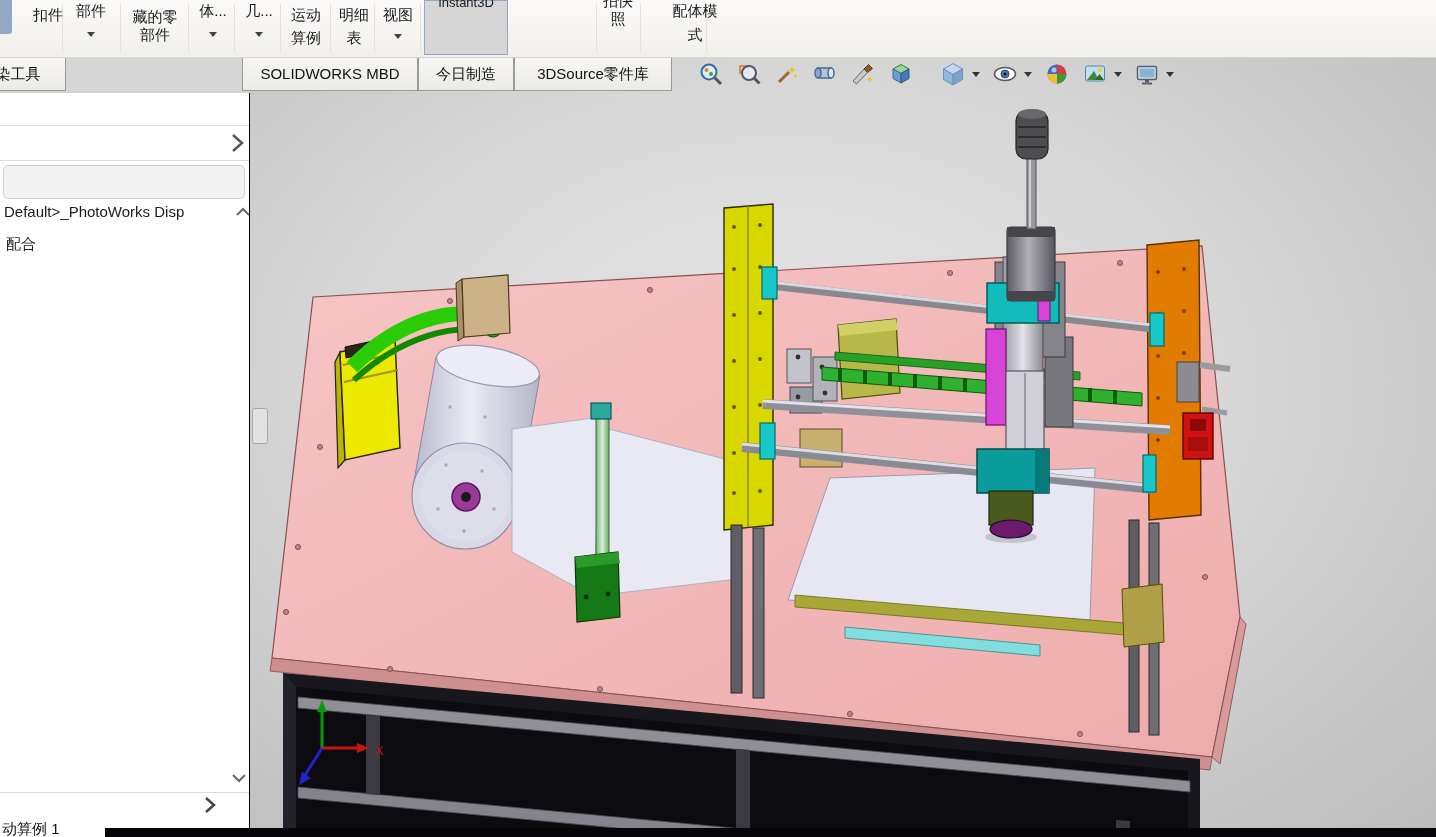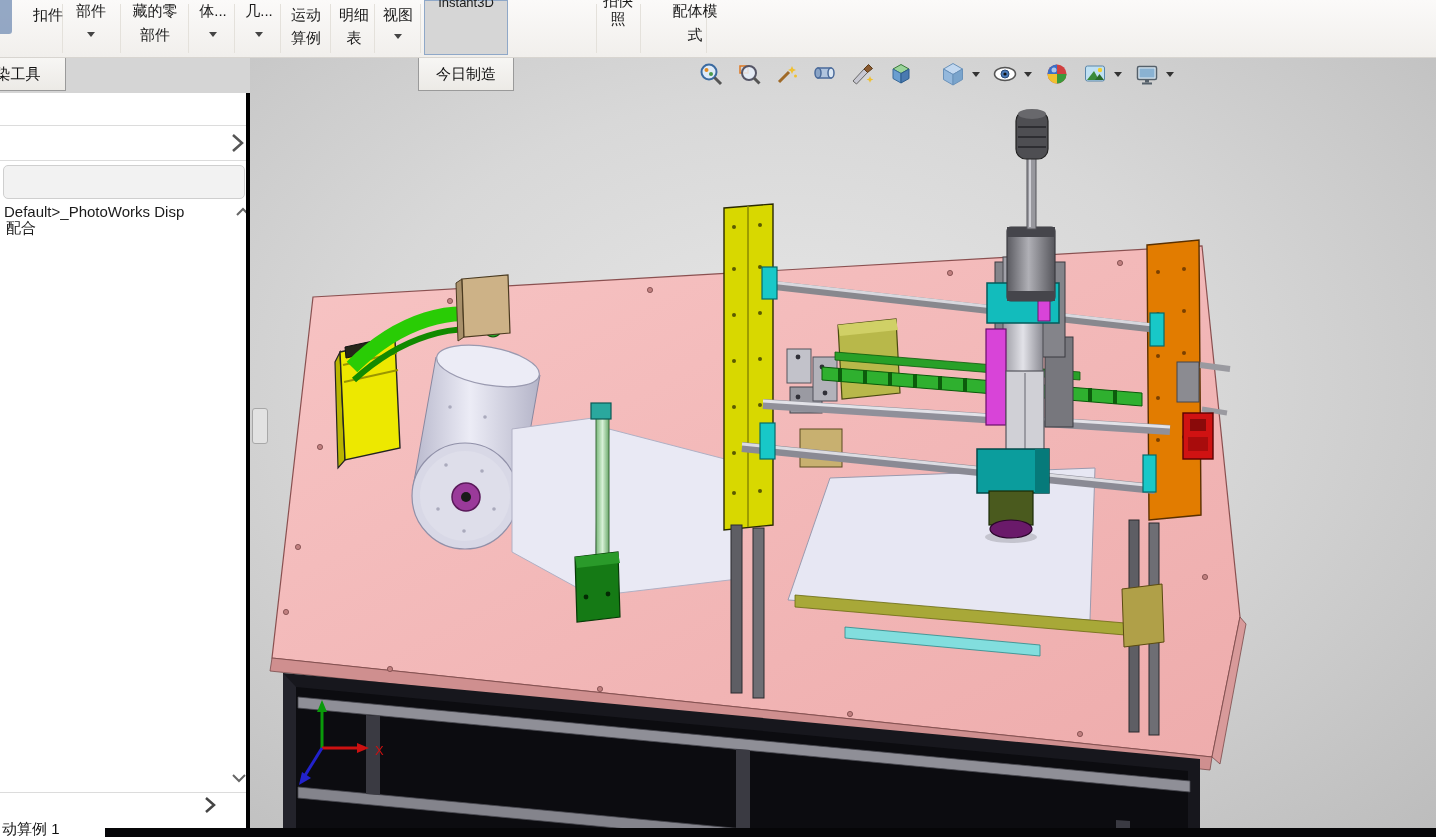--- a/index.html
+++ b/index.html
@@ -31,21 +31,21 @@
   .hicon{width:26px;height:26px;}
   .hicon svg{display:block;}
   .gap{margin-left:14px;}
   .hdar{width:0;height:0;border-left:4px solid transparent;border-right:4px solid transparent;
     border-top:5px solid #333;margin-left:-6px;}
   .split-thumb{position:absolute;left:2px;top:351px;width:14px;height:34px;background:#e2e2e2;
     border:1px solid #a8a8a8;border-radius:3px;}
 
   
   .panel{position:absolute;left:0;top:93px;width:250px;height:744px;background:#fff;
-    border-right:4px solid #000000;box-sizing:border-box;z-index:20;overflow:hidden;}
+    border-right:1px solid #000000;box-sizing:border-box;z-index:20;overflow:hidden;}
   .hline{position:absolute;left:0;width:250px;height:1px;background:#dcdcdc;}
   .p-chev{position:absolute;}
   .graybox{position:absolute;left:3px;top:72px;width:240px;height:32px;background:#f2f2f2;
     border:1px solid #cfcfcf;border-radius:5px;}
   .treeitem{position:absolute;left:4px;font-size:15px;color:#1a1a1a;white-space:nowrap;
     overflow:hidden;width:228px;}
   .motion-label{position:absolute;left:2px;top:727px;font-size:15px;color:#111;white-space:nowrap;}
 
   
   .blackbar{position:absolute;left:105px;top:828px;width:1331px;height:9px;background:#060608;z-index:40;}
@@ -404,21 +404,21 @@
     <div class="hline" style="top:32px"></div>
     <div class="hline" style="top:67px"></div>
     <svg class="p-chev" style="left:228px;top:39px" width="18" height="22">
       <polyline points="5,3 14,11 5,19" fill="none" stroke="#555" stroke-width="2.5"></polyline>
     </svg>
     <div class="graybox"></div>
     <div class="treeitem" style="top:110px">Default&gt;_PhotoWorks Disp</div>
     <svg class="p-chev" style="left:234px;top:112px" width="18" height="14">
       <polyline points="3,10 9,4 15,10" fill="none" stroke="#666" stroke-width="2"></polyline>
     </svg>
-    <div class="treeitem" style="top:126px;left:6px">配合</div>
+    <div class="treeitem" style="top:142px;left:6px">配合</div>
     <svg class="p-chev" style="left:230px;top:678px" width="18" height="14">
       <polyline points="3,4 9,10 15,4" fill="none" stroke="#666" stroke-width="2"></polyline>
     </svg>
     <div class="hline" style="top:699px"></div>
     <svg class="p-chev" style="left:202px;top:702px" width="16" height="20">
       <polyline points="4,3 12,10 4,17" fill="none" stroke="#444" stroke-width="2.5"></polyline>
     </svg>
     <div class="motion-label">动算例 1</div>
   </div>
 
@@ -437,21 +437,21 @@
     <div class="clip-icon"></div>
 
     <div class="rb" style="left:24px;width:48px">
       <span class="rl" style="top:6px">扣件</span>
     </div>
     <div class="rb" style="left:64px;width:54px">
       <span class="rl" style="top:2px">部件</span>
       <span class="dar" style="top:32px"></span>
     </div>
     <div class="rb" style="left:122px;width:66px">
-      <span class="rl" style="top:2px">藏的零</span>
+      <span class="rl" style="top:8px">藏的零</span>
       <span class="rl" style="top:26px">部件</span>
     </div>
     <div class="rb" style="left:190px;width:46px">
       <span class="rl" style="top:2px">体...</span>
       <span class="dar" style="top:32px"></span>
     </div>
     <div class="rb" style="left:236px;width:46px">
       <span class="rl" style="top:2px">几...</span>
       <span class="dar" style="top:32px"></span>
     </div>
@@ -477,19 +477,25 @@
     <div class="rb" style="left:664px;width:62px">
       <span class="rl" style="top:2px">配体模</span>
       <span class="rl" style="top:26px">式</span>
     </div>
   </div>
 
   <div class="tabrow">
     <div class="tab" style="left:-30px;width:96px">
       <span>染工具</span>
     </div>
+    <div class="tab" style="left:242px;width:176px">
+      <span>SOLIDWORKS MBD</span>
+    </div>
     <div class="tab" style="left:418px;width:96px">
       <span>今日制造</span>
     </div>
+    <div class="tab" style="left:514px;width:158px">
+      <span>3DSource零件库</span>
+    </div>
   </div>
 
   <div class="blackbar"></div>
 </div>
 
 </body></html>

